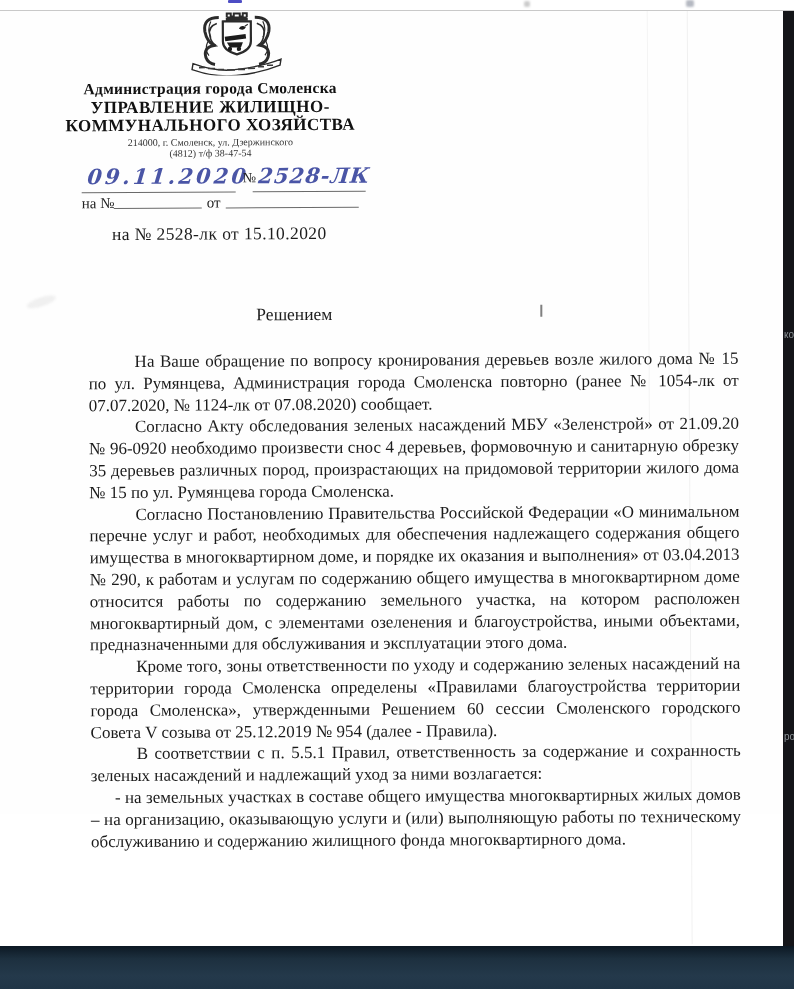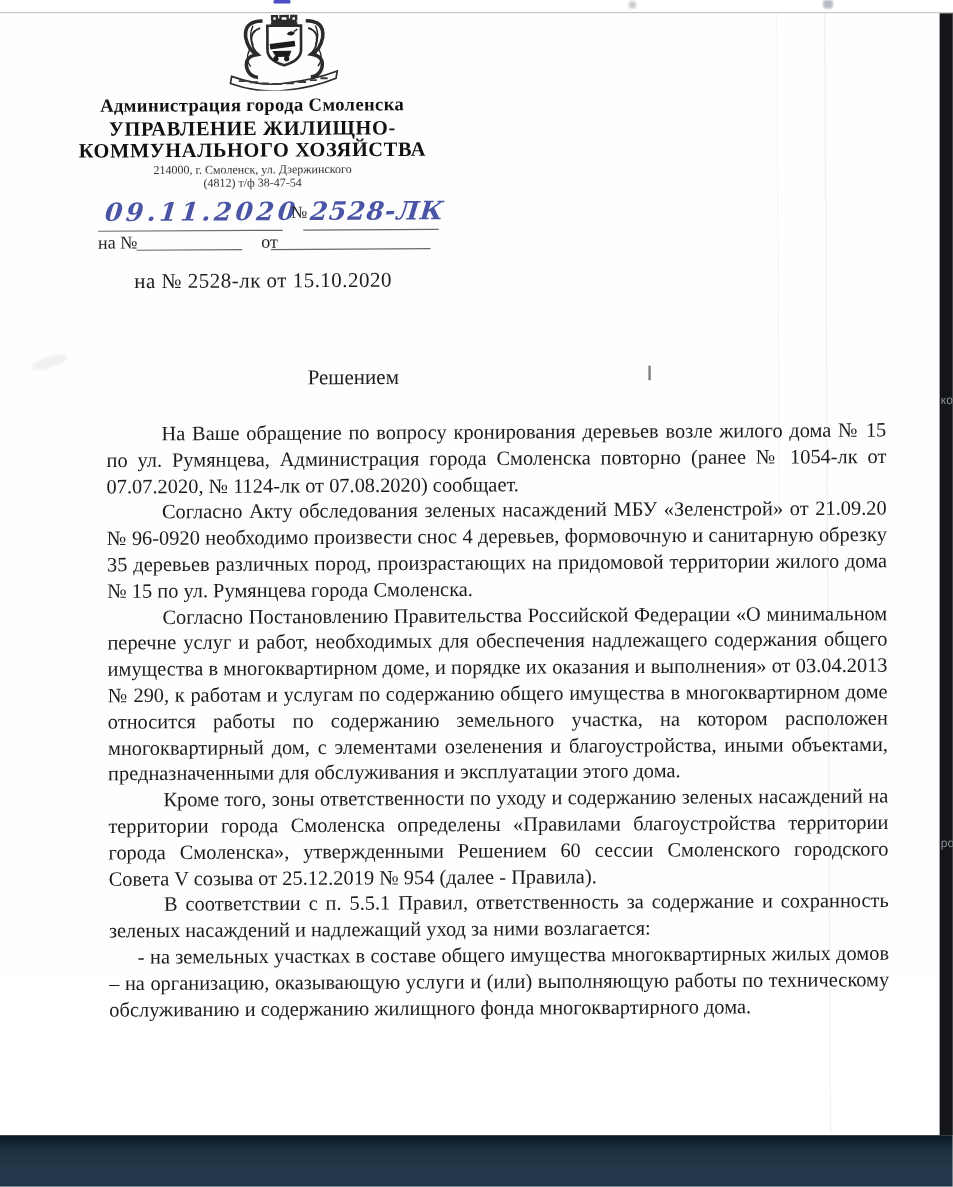--- a/index.html
+++ b/index.html
@@ -37,21 +37,21 @@
     z-index: 25;
     overflow: hidden;
   }
   .edge-frag {
     position: absolute; left: 1px;
     color: #8b9296; font-size: 10px; line-height: 10px;
     font-family: "Liberation Sans", sans-serif;
     white-space: nowrap;
   }
   .edge-frag.top-frag { top: 320px; }
-  .edge-frag.bottom-frag { top: 689px; }
+  .edge-frag.bottom-frag { top: 722px; }
 
   .bottom-band {
     position: absolute; left: 0; top: 946px; width: 794px; height: 43px;
     background: linear-gradient(180deg, #0c1823 0%, #1d303f 30%, #24394b 70%, #203547 100%);
     z-index: 30;
   }
 
   
   .page {
     position: absolute; left: 0; top: 10px; width: 783px; height: 804px;
@@ -101,21 +101,21 @@
   .hw-num  { left: 259px; top: 153px; font-size: 21px; letter-spacing: 1px; }
   .no-sign { position: absolute; left: 243px; top: 160px; font-size: 14px; color: #222; }
 
   .u-line { position: absolute; height: 1px; background: #6a6a6a; }
   .u-date { left: 82px;  top: 181px; width: 154px; }
   .u-num  { left: 253px; top: 181px; width: 113px; }
   .u-na   { left: 114px; top: 197px; width: 88px;  }
   .u-ot   { left: 226px; top: 197px; width: 133px; }
   .small-label { position: absolute; font-size: 15px; color: #222; }
   .na-label { left: 82px;  top: 184px; }
-  .ot-label { left: 207px; top: 184px; margin-left: 11px; }
+  .ot-label { left: 207px; top: 184px; }
 
   .ref-line {
     position: absolute; left: 112px; top: 213px;
     font-size: 17.5px; color: #1d1d1d; letter-spacing: 0.4px; white-space: nowrap;
   }
 
   .salutation {
     position: absolute; left: 256px; top: 294px;
     font-size: 17.5px; color: #1c1c1c;
   }

